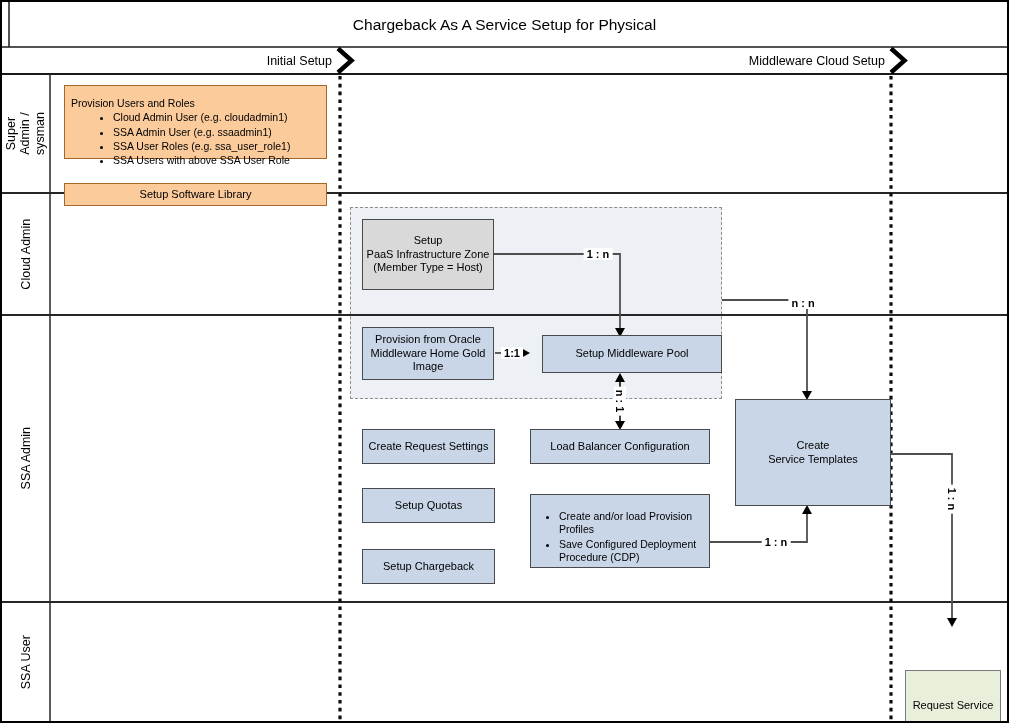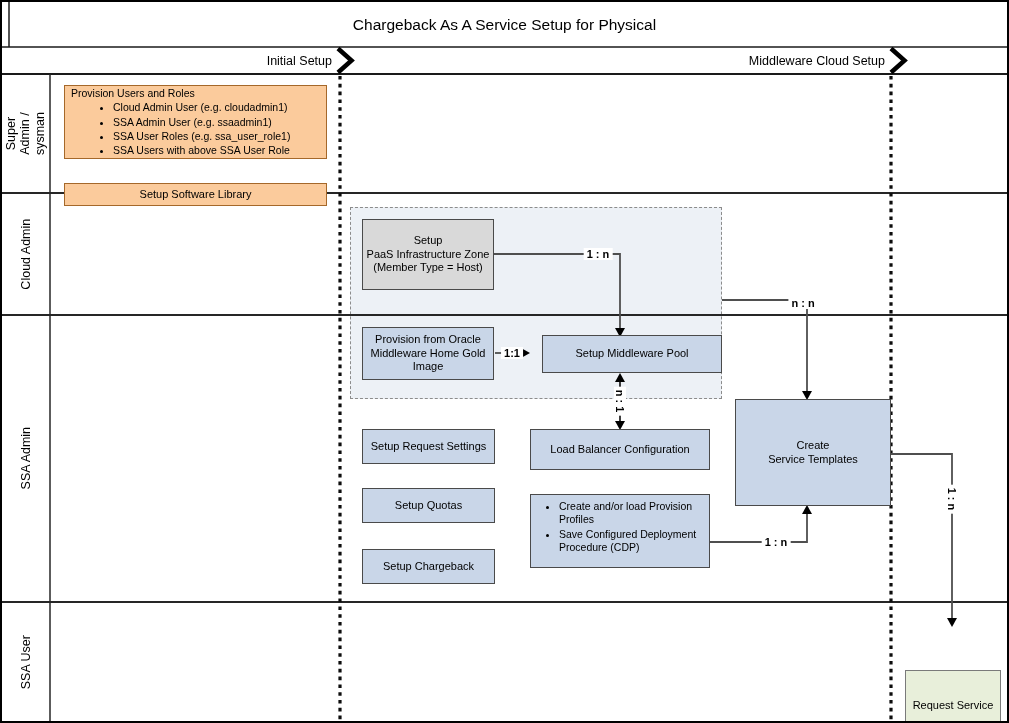--- a/index.html
+++ b/index.html
@@ -13,21 +13,21 @@
   .lane-label span{transform:rotate(-90deg);white-space:nowrap;font-size:12.5px;text-align:center;line-height:1.15;}
   .lane-label.wrap span{white-space:normal;width:102px;}
   
   .box{display:flex;align-items:center;justify-content:center;text-align:center;font-size:11px;line-height:1.25;z-index:2;padding:2px;}
   .pre{white-space:pre-line;}
   .orange{background:var(--orange_fill);border:1.5px solid var(--orange_border);}
   .blue{background:var(--blue_fill);border:1.5px solid var(--blue_border);}
   .gray{background:var(--gray_fill);border:1.5px solid var(--gray_border);}
   .green{background:var(--green_fill);border:1.5px solid var(--green_border);margin-top:44px;}
   .group{background:var(--group_fill);border:1.8px dashed var(--group_border);z-index:0;}
-  .bullets-box{display:block;text-align:left;font-size:10.5px;padding:1px 4px;}
+  .bullets-box{display:block;text-align:left;font-size:10.5px;padding:11px 4px;}
   .bullets-box .bhead{margin:0 0 1px 2px;}
   .bullets-box ul{margin:0;padding-left:44px;}
   .bullets-box.tight ul{padding-left:24px;margin-top:4px;padding-right:2px;}
   .bullets-box li{margin:0 0 1px 0;line-height:1.28;}
   
   .clabel{position:absolute;transform:translate(-50%,-50%);background:#fff;font-size:11px;font-weight:bold;padding:0 3px;z-index:4;white-space:nowrap;}
   .clabel.vert{writing-mode:vertical-rl;padding:3px 0;}
   svg.layer{position:absolute;left:0;top:0;z-index:1;}
 </style>
 </head>
@@ -103,23 +103,23 @@
   <div class="abs box orange" style="left:62px;top:181px;width:263px;height:23px;">Setup Software Library</div>
 
   <div class="abs box gray pre" style="left:360px;top:217px;width:132px;height:71px;">Setup
 PaaS Infrastructure Zone
 (Member Type = Host)</div>
 
   <div class="abs box blue" style="left:360px;top:325px;width:132px;height:53px;">Provision from Oracle Middleware Home Gold Image</div>
 
   <div class="abs box blue" style="left:540px;top:333px;width:180px;height:38px;">Setup Middleware Pool</div>
 
-  <div class="abs box blue" style="left:360px;top:427px;width:133px;height:35px;">Setup Request Settings</div>
+  <div class="abs box blue" style="left:360px;top:427px;width:133px;height:35px;">Create Request Settings</div>
 
-  <div class="abs box blue" style="left:528px;top:427px;width:180px;height:41px;text-align:right;">Load Balancer Configuration</div>
+  <div class="abs box blue" style="left:528px;top:427px;width:180px;height:35px;text-align:right;">Load Balancer Configuration</div>
 
   <div class="abs box blue" style="left:360px;top:486px;width:133px;height:35px;">Setup Quotas</div>
 
   <div class="abs box blue bullets-box tight" style="left:528px;top:492px;width:180px;height:74px;">
     <ul>
       <li>Create and/or load Provision Profiles</li>
       <li>Save Configured Deployment Procedure (CDP)</li>
     </ul>
   </div>
 

